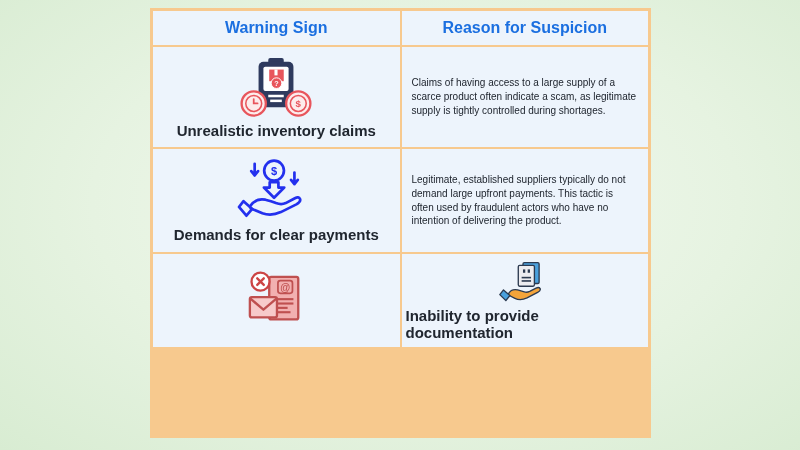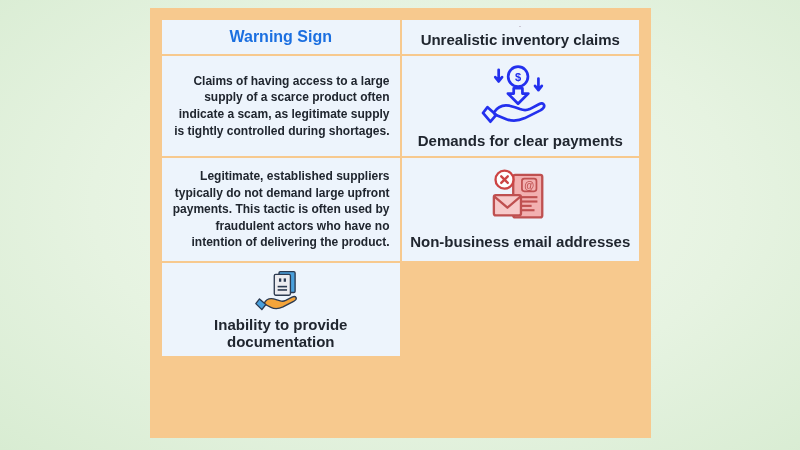--- a/index.html
+++ b/index.html
@@ -10,21 +10,21 @@
   }
   .page {
     position: absolute; inset: 0;
     background: radial-gradient(ellipse at 52% 45%, #f2f9ef 0%, #e6f3e1 55%, #d8ecd2 100%);
   }
   .table {
     position: absolute;
     left: 150px; top: 8px;
     width: 501px; height: 430px;
     background: #f7c98e;
-    padding: 12px;
+    padding: 3px;
     display: grid;
     grid-template-columns: 1fr 1fr;
     grid-template-rows: 34px 100px 103px 93px 86px;
     gap: 2px;
   }
   .cell {
     background: #edf4fc;
     display: flex;
     align-items: center;
     justify-content: center;
@@ -37,41 +37,43 @@
   .sign-cell {
     flex-direction: column;
     gap: 4px;
     padding: 6px 4px;
   }
   .sign-cell svg { display: block; }
   .sign-label {
     font-weight: 700;
     font-size: 15px;
     color: #20262f;
-    text-align: center;
   }
   .reason-cell {
     padding: 4px 10px;
   }
   .reason-text {
-    font-size: 12px;
-    font-weight: 700;
+    font-size: 10px;
+    font-weight: 400;
     line-height: 1.38;
     color: #20262f;
-    text-align: right;
+    text-align: left;
   }
 </style>
 </head>
 <body>
 
 <div class="page">
   <div class="table">
 
     <div class="cell header-cell">
       <span>Warning Sign</span>
+    </div>
+    <div class="cell header-cell">
+      <span>Reason for Suspicion</span>
     </div>
 
     <div class="cell sign-cell">
       <svg width="80" height="62" viewBox="0 0 78 64">
         <rect x="31" y="2" width="16" height="9" rx="2" fill="#2e3a5e"></rect>
         <rect x="21" y="6" width="36" height="47" rx="5" fill="#2e3a5e"></rect>
         <rect x="26" y="11" width="26" height="25" rx="2" fill="#ffffff"></rect>
         <rect x="32" y="14" width="15" height="12" fill="#e8555c"></rect>
         <rect x="37.4" y="14" width="3.2" height="6" fill="#ffffff"></rect>
         <circle cx="39.5" cy="28" r="5.5" fill="#e8555c" stroke="#ffffff" stroke-width="1"></circle>
@@ -116,21 +118,20 @@
         <text x="48.5" y="20.6" text-anchor="middle" font-size="10.5" font-weight="bold" fill="#bf5050">@</text>
         <rect x="37" y="28" width="20" height="2.2" fill="#bf5050"></rect>
         <rect x="37" y="32.5" width="20" height="2.2" fill="#bf5050"></rect>
         <rect x="37" y="37" width="14" height="2.2" fill="#bf5050"></rect>
         <rect x="37" y="41.5" width="17" height="2.2" fill="#bf5050"></rect>
         <rect x="12" y="27" width="28" height="21" rx="2" fill="#f7caca" stroke="#bf5050" stroke-width="2.4"></rect>
         <path d="M12 28 L26 40 L40 28" fill="none" stroke="#bf5050" stroke-width="2.4" stroke-linejoin="round"></path>
         <circle cx="23" cy="11" r="9.3" fill="#ffffff" stroke="#cc4444" stroke-width="2.4"></circle>
         <path d="M19.6 7.6 L26.4 14.4 M26.4 7.6 L19.6 14.4" stroke="#cc4444" stroke-width="2.4" stroke-linecap="round"></path>
       </svg>
-      <span class="sign-label">Non-business email addresses</span>
     </div>
 
     <div class="cell sign-cell">
       <svg width="78" height="60" viewBox="0 0 78 64">
         <rect x="36" y="4" width="24" height="31" rx="2" fill="#4aa0dc" stroke="#2c3a50" stroke-width="2"></rect>
         <rect x="29" y="8" width="24" height="31" rx="2" fill="#ececf0" stroke="#2c3a50" stroke-width="2"></rect>
         <rect x="36" y="14" width="3.4" height="5" fill="#2c3a50"></rect>
         <rect x="43" y="14" width="3.4" height="5" fill="#2c3a50"></rect>
         <rect x="34" y="25" width="14" height="2.4" fill="#2c3a50"></rect>
         <rect x="34" y="30" width="14" height="2.4" fill="#2c3a50"></rect>

